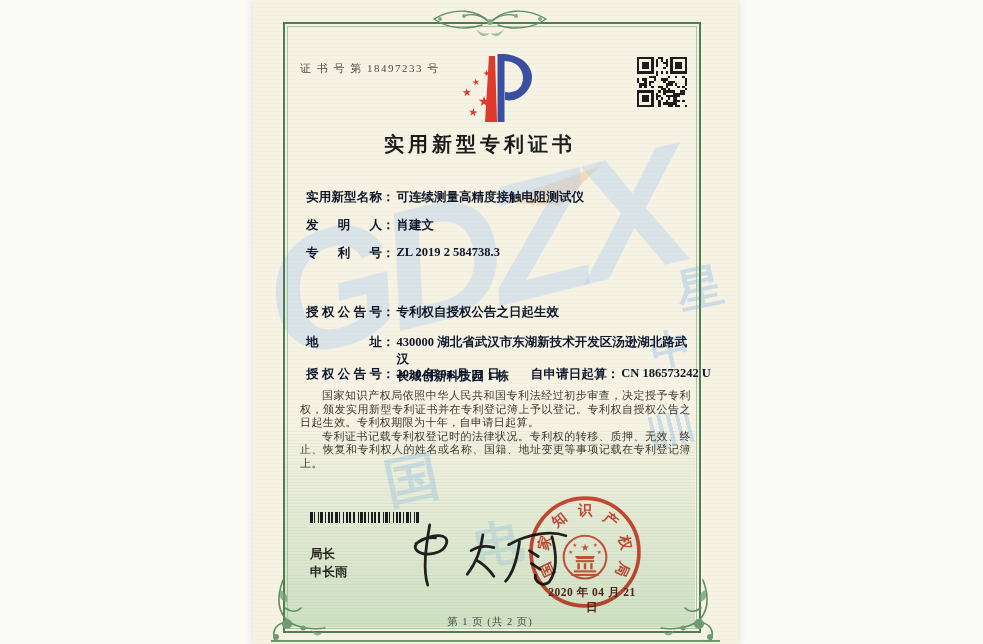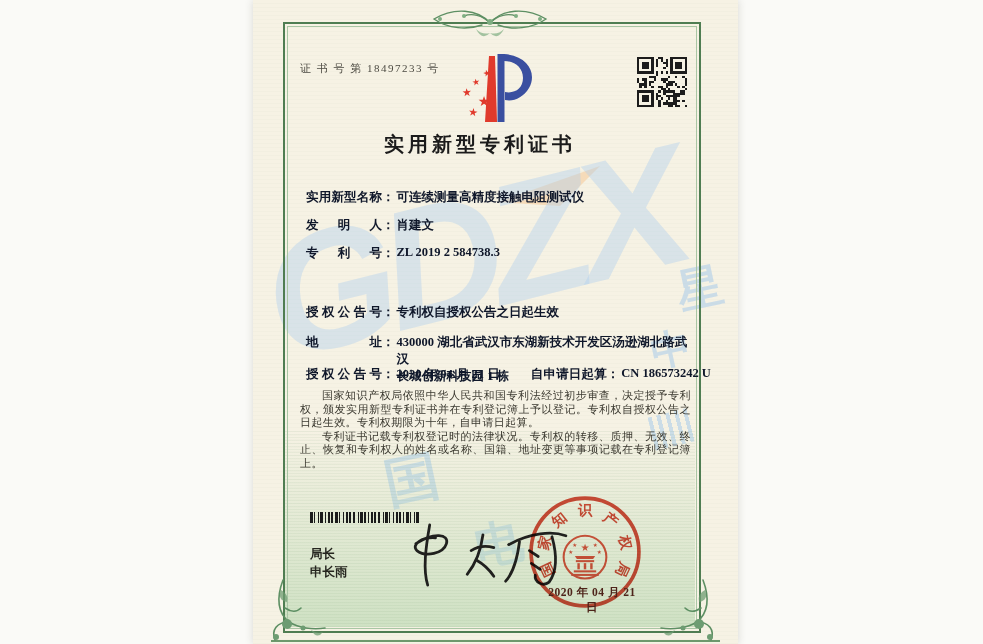--- a/index.html
+++ b/index.html
@@ -430,13 +430,14 @@
       <rect x="48" y="65" width="18" height="2"></rect>
       <rect x="49.5" y="68" width="2.4" height="6"></rect>
       <rect x="55.8" y="68" width="2.4" height="6"></rect>
       <rect x="62.1" y="68" width="2.4" height="6"></rect>
       <rect x="46" y="75" width="22" height="2"></rect>
       <rect x="43.5" y="78.5" width="27" height="2"></rect>
     </g>
   </svg>
   <div class="seal-date">2020 年 04 月 21 日</div>
 
+  <div class="footer">第 1 页 (共 2 页)</div>
 </div>
 
 </body></html>

